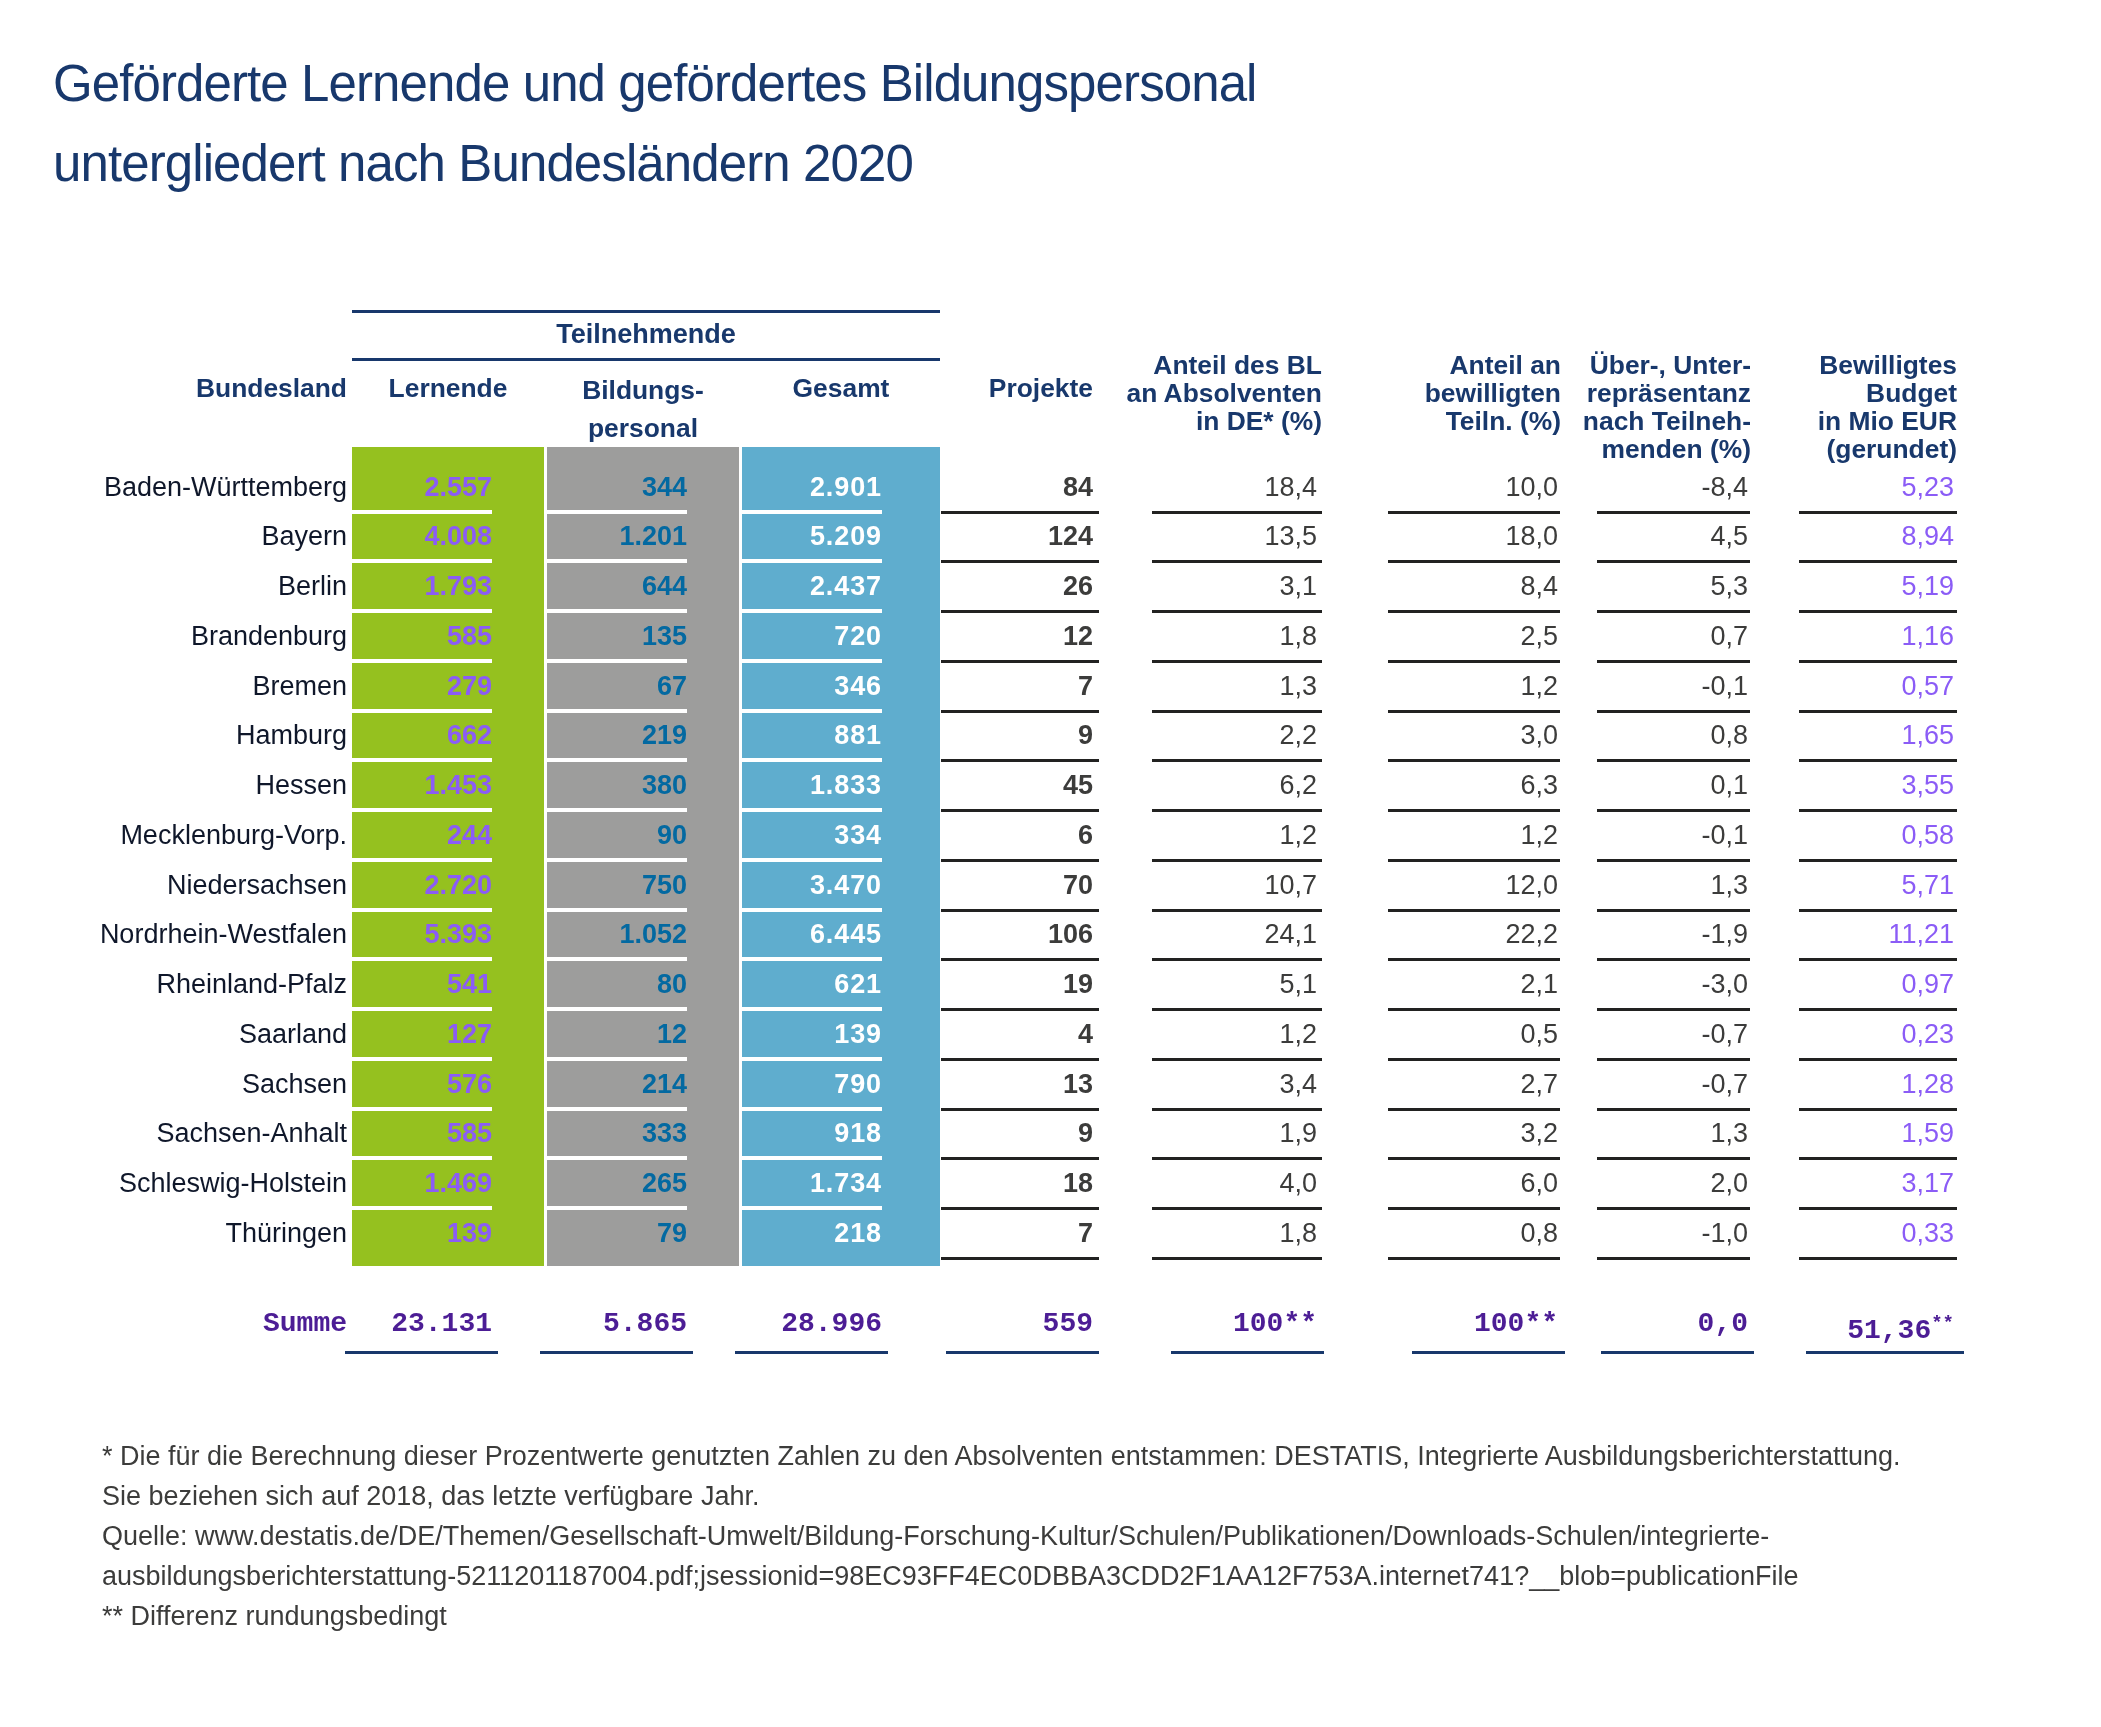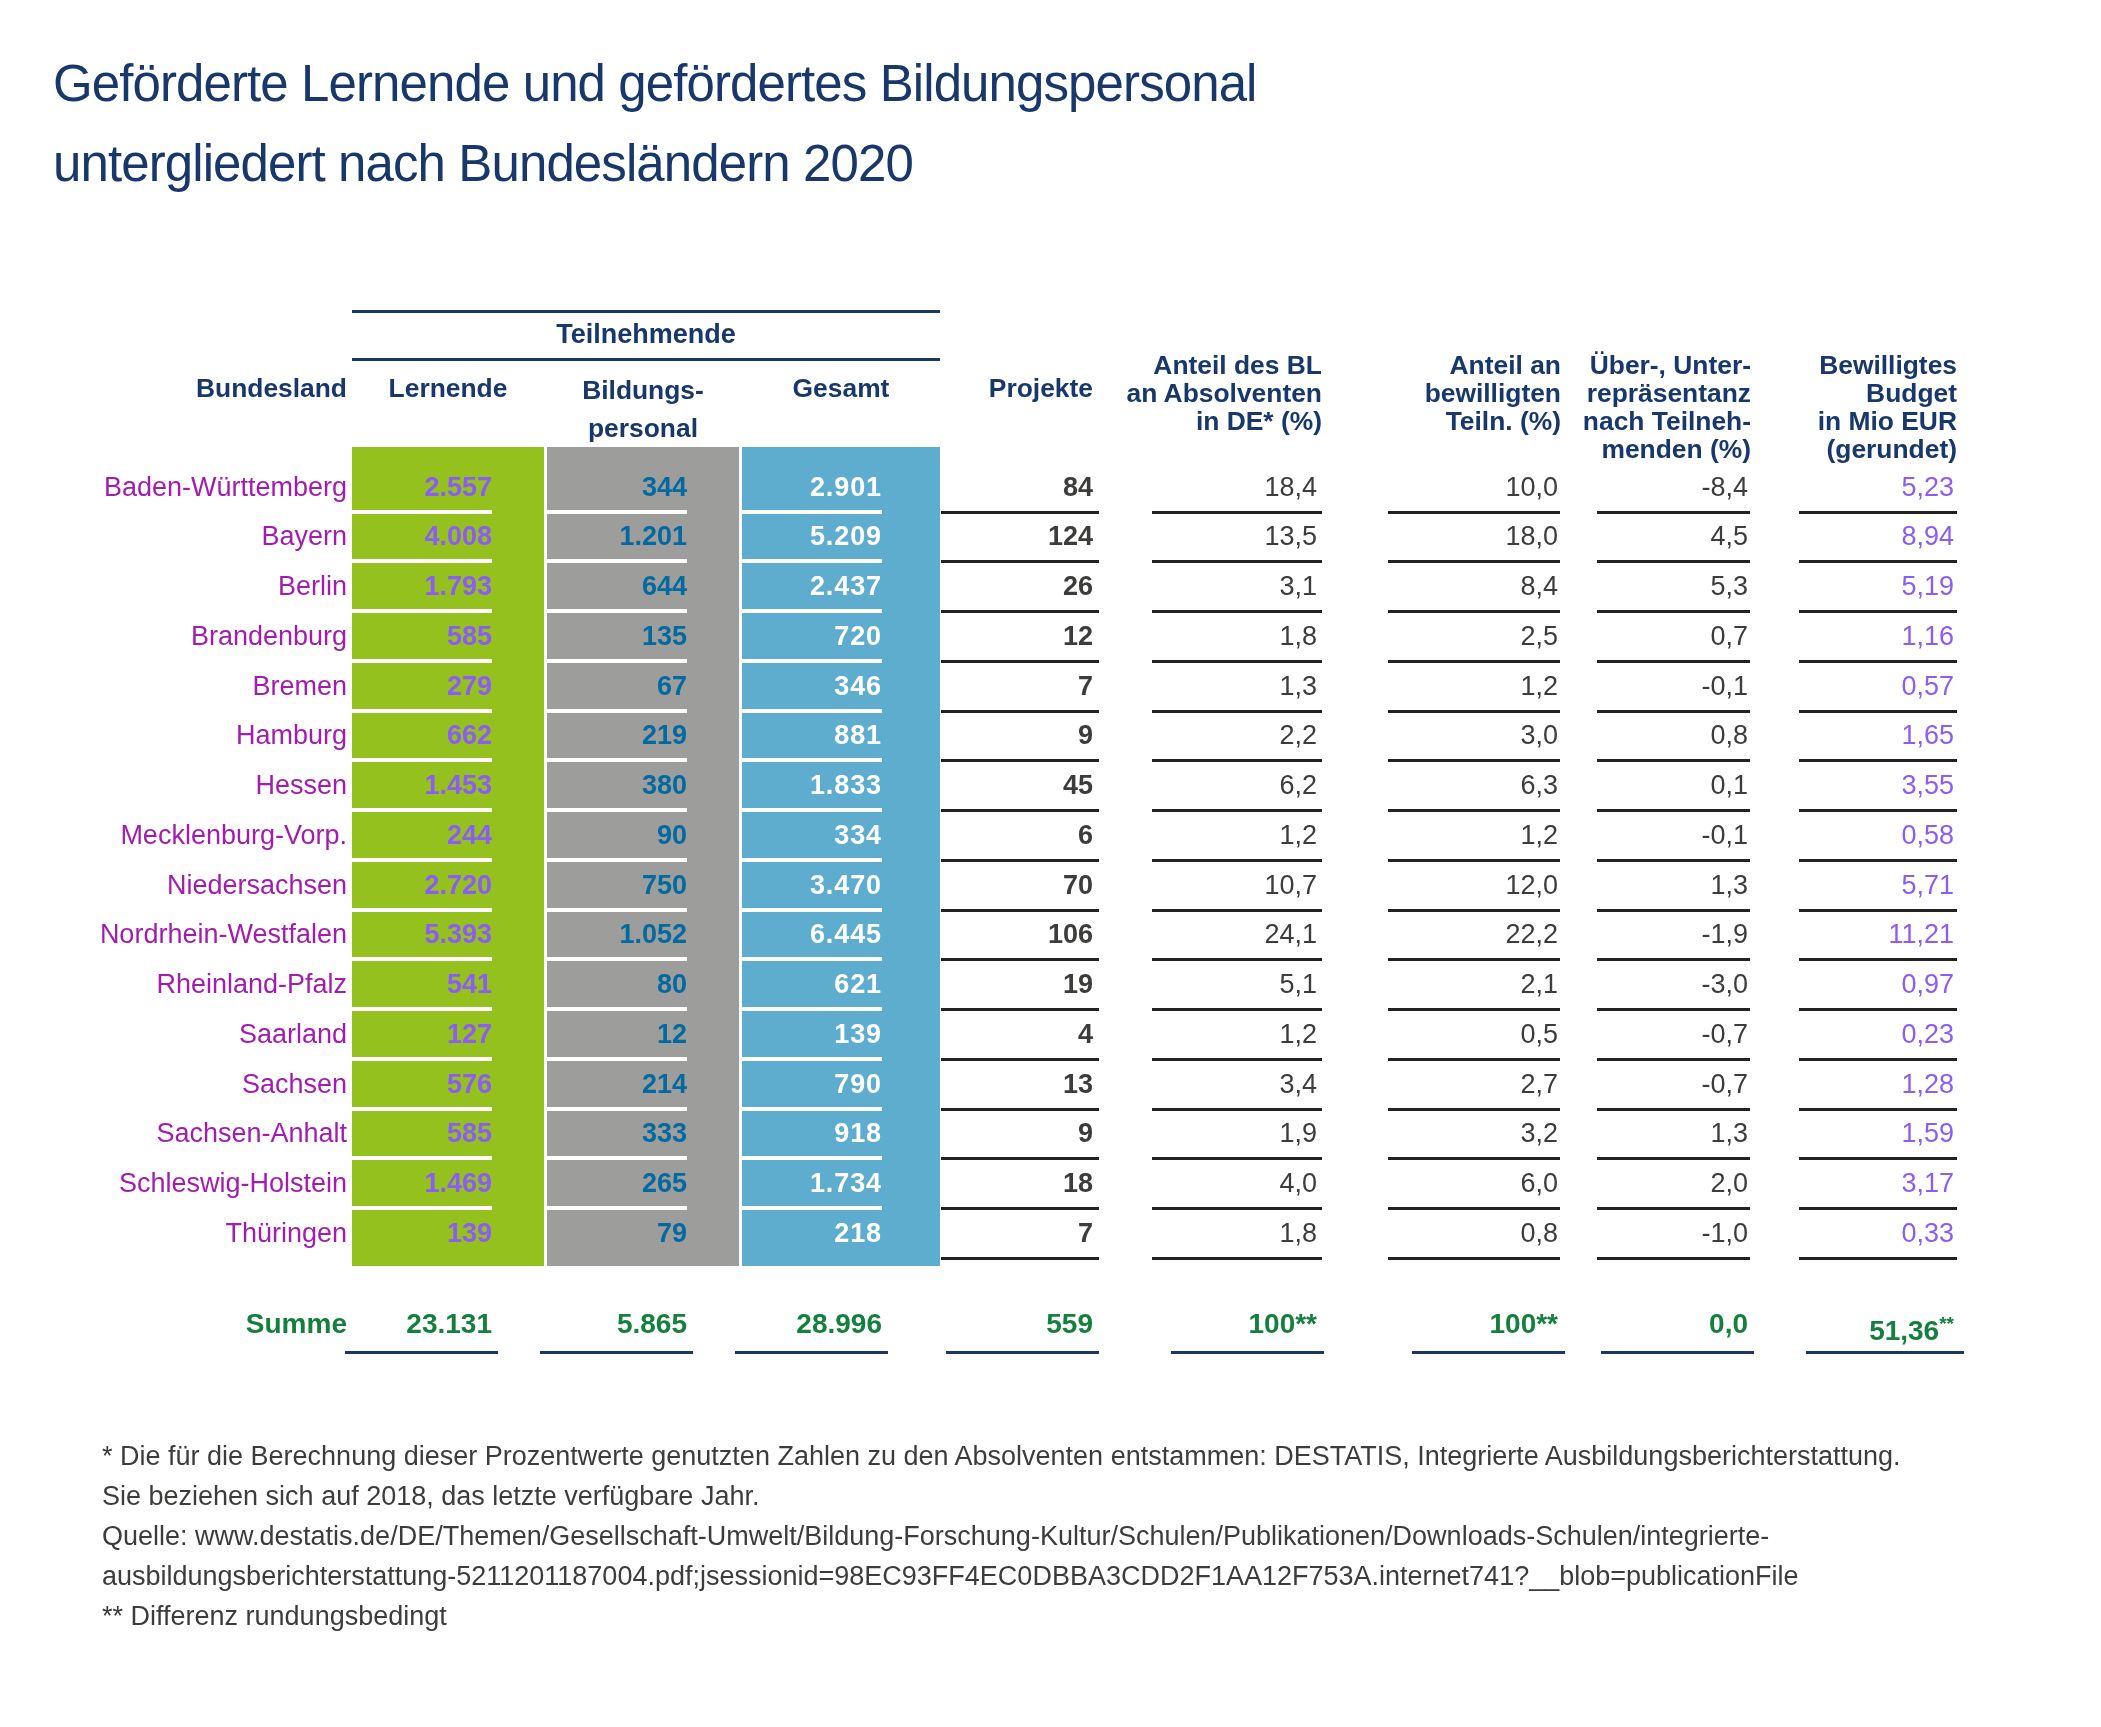--- a/index.html
+++ b/index.html
@@ -36,39 +36,39 @@
   .h-repr{left:1501px;top:351px;width:250px;text-align:right;line-height:28px;}
   .h-bud {left:1701px;top:351px;width:256px;text-align:right;line-height:28px;}
   
   .band{position:absolute;top:447px;height:819px;}
   .band-green{left:352px;width:192px;background:#95c11f;}
   .band-gray {left:547px;width:192px;background:#9d9d9c;}
   .band-blue {left:742px;width:198px;background:#5fadce;}
   
   .row{position:absolute;left:0;width:2101px;height:50px;}
   .cell{position:absolute;top:0;height:50px;line-height:50px;font-size:27px;white-space:nowrap;}
-  .c-land{left:0;width:347px;text-align:right;color:#a21caf;}
+  .c-land{left:0;width:347px;text-align:right;color:#0f172a;}
   .c-lern{left:352px;width:140px;text-align:right;color:#8b5cf6;font-weight:bold;}
   .c-bild{left:547px;width:140px;text-align:right;color:#0369a1;font-weight:bold;}
   .c-ges {left:742px;width:140px;text-align:right;color:#ffffff;font-weight:bold;letter-spacing:0.9px;}
   .c-proj{left:923px;width:170px;text-align:right;color:#3c3c3b;font-weight:bold;}
   .c-aabs{left:1147px;width:170px;text-align:right;color:#3c3c3b;}
   .c-atei{left:1388px;width:170px;text-align:right;color:#3c3c3b;}
   .c-repr{left:1578px;width:170px;text-align:right;color:#3c3c3b;}
   .c-bud {left:1784px;width:170px;text-align:right;color:#8b5cf6;}
   
   .sep{position:absolute;}
   .sep-w{height:3.4px;background:#ffffff;bottom:-1.7px;}
   .sep-d{height:2.6px;background:#222221;bottom:-1.7px;}
   .sw1{left:352px;width:140px;} .sw2{left:547px;width:140px;} .sw3{left:742px;width:140px;}
   .sd1{left:941px;width:158px;} .sd2{left:1152px;width:170px;} .sd3{left:1388px;width:172px;}
   .sd4{left:1597px;width:153px;} .sd5{left:1799px;width:158px;}
   
   .summe-row{position:absolute;left:0;top:1298px;width:2101px;height:51px;}
-  .summe-row .cell{height:51px;line-height:51px;color:#15803d;font-weight:bold;font-size:28px;letter-spacing:0;}
+  .summe-row .cell{height:51px;line-height:51px;color:#4c1d95;font-weight:bold;font-size:28px;letter-spacing:0;font-family:Liberation Mono, monospace;}
   .summe-row sup{font-size:19px;}
   .sum-line{position:absolute;top:1351px;height:3.4px;background:#18386c;}
   .su1{left:345px;width:153px;} .su2{left:540px;width:153px;} .su3{left:735px;width:153px;}
   .su4{left:946px;width:153px;} .su5{left:1171px;width:153px;} .su6{left:1412px;width:153px;}
   .su7{left:1601px;width:153px;} .su8{left:1806px;width:158px;}
   
   .footnotes{position:absolute;left:102px;top:1436px;width:1959px;color:#3c3c3b;font-size:27px;}
   .footnotes div{line-height:40px;white-space:nowrap;}
 </style>
 </head>

